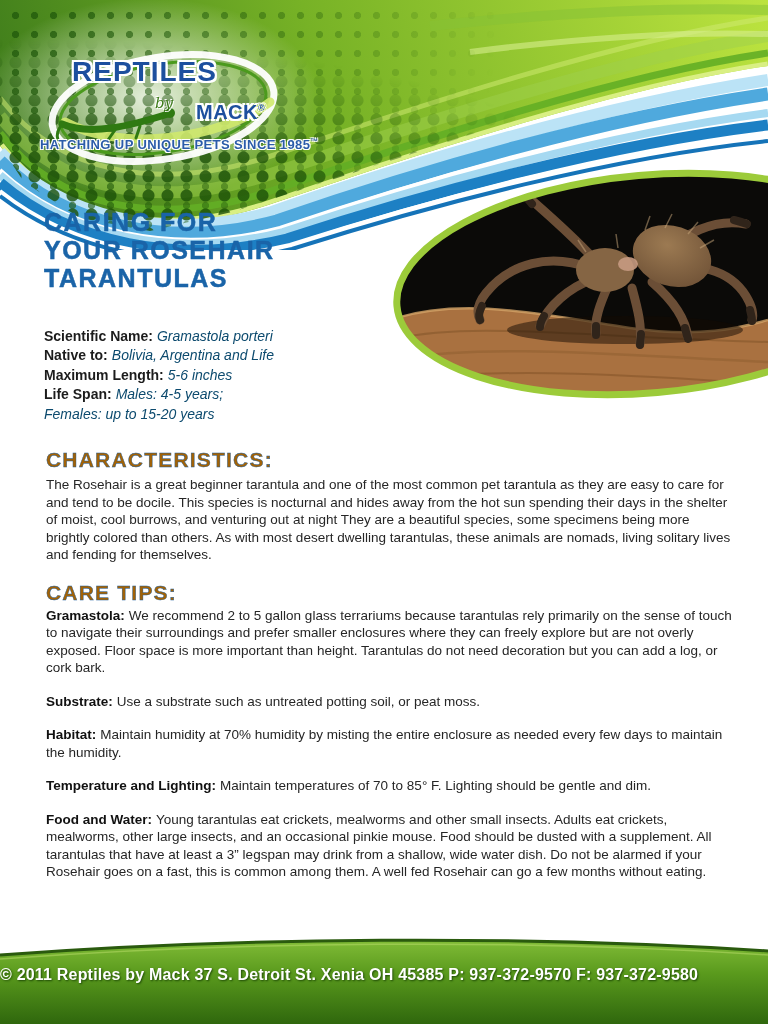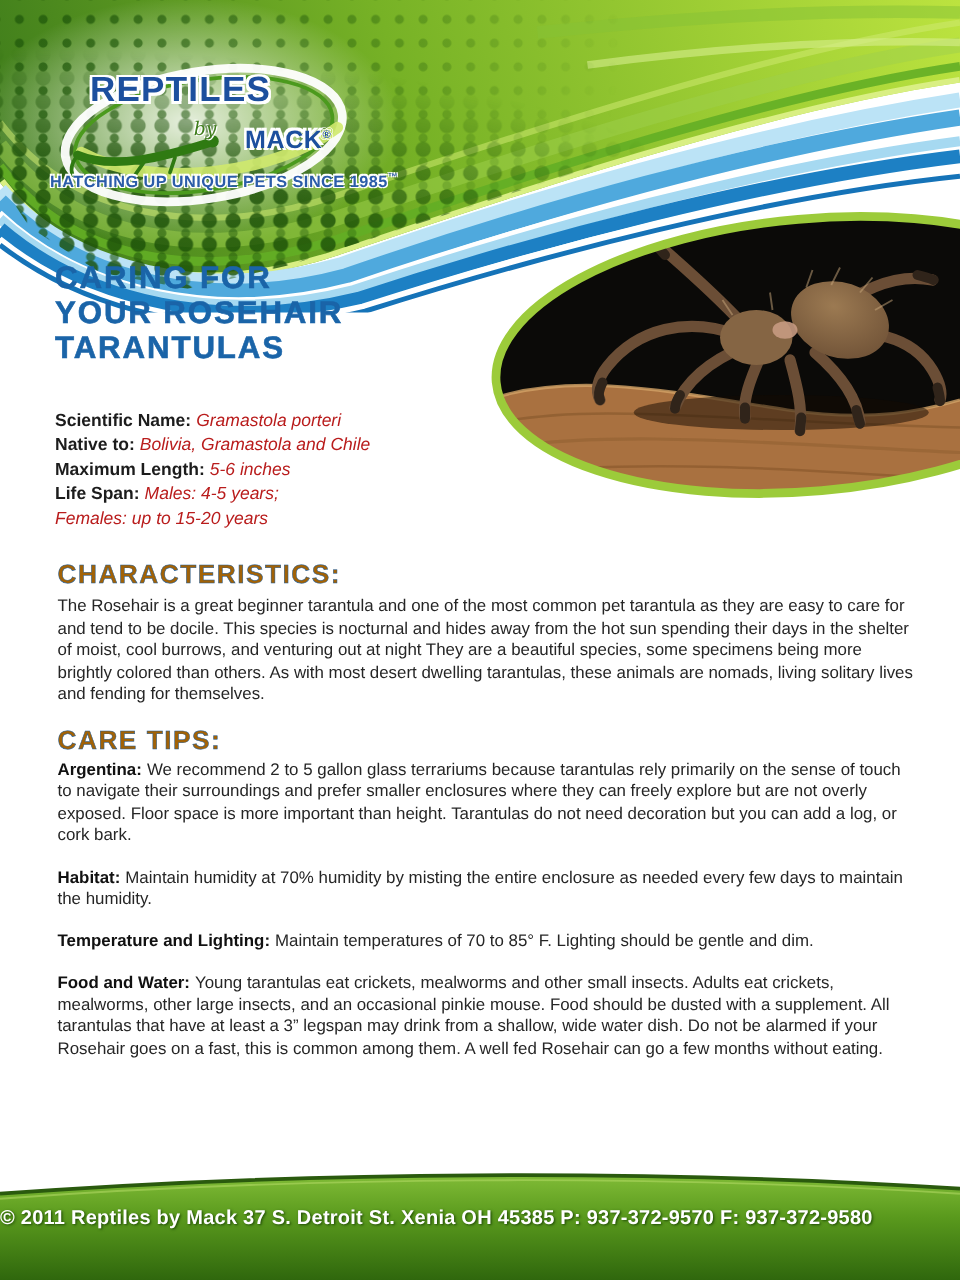--- a/index.html
+++ b/index.html
@@ -34,21 +34,21 @@
   .tagline sup{font-size:8px;}
 
   
   .photo{position:absolute;left:390px;top:168px;}
 
   
   .title{left:44px;top:208px;font-size:25px;line-height:28px;font-weight:700;letter-spacing:1.5px;
       color:#1a64a8;-webkit-text-stroke:.5px #1a64a8;}
   .facts{left:44px;top:327px;font-size:14px;line-height:19.4px;color:#222;}
   .facts b{font-weight:700;color:#1c1c1c;margin-right:4px;}
-  .facts i{font-style:italic;color:#b91c1c;text-align:right;}
+  .facts i{font-style:italic;color:#0c4a6e;text-align:right;}
   .content{left:46px;top:450px;width:688px;color:#262626;}
   .content h2{margin:0 0 6px 0;font-size:21px;line-height:20px;font-weight:700;letter-spacing:1.2px;
       color:#a16207;-webkit-text-stroke:.4px #185a9e;}
   .content h2.care{margin-top:19px;margin-bottom:4px;}
   .content p{margin:0 0 16px 0;font-size:13.5px;line-height:17.5px;}
   .content p b{font-weight:700;color:#111;margin-right:4px;}
 
   
   .footer-svg{position:absolute;left:0;bottom:0;}
   .footer-text{left:0;top:966px;width:768px;text-align:left;font-size:16px;font-weight:700;
@@ -159,32 +159,33 @@
   </svg>
 
   <div class="abs title">
     <div>CARING FOR</div>
     <div>YOUR ROSEHAIR</div>
     <div>TARANTULAS</div>
   </div>
 
   <div class="abs facts">
     <div><b>Scientific Name:</b><i>Gramastola porteri</i></div>
-    <div><b>Native to:</b><i>Bolivia, Gramastola and Chile</i></div>
+    <div><b>Native to:</b><i>Bolivia, Argentina and Life</i></div>
     <div><b>Maximum Length:</b><i>5-6 inches</i></div>
     <div><b>Life Span:</b><i>Males: 4-5 years;</i></div>
     <div><i>Females: up to 15-20 years</i></div>
   </div>
 
   <div class="abs content">
     <h2>CHARACTERISTICS:</h2>
     <p><span>The Rosehair is a great beginner tarantula and one of the most common pet tarantula as they are easy to care for and tend to be docile. This species is nocturnal and hides away from the hot sun spending their days in the shelter of moist, cool burrows, and venturing out at night They are a beautiful species, some specimens being more brightly colored than others. As with most desert dwelling tarantulas, these animals are nomads, living solitary lives and fending for themselves.</span></p>
 
     <h2 class="care">CARE TIPS:</h2>
-    <p><b>Argentina:</b><span>We recommend 2 to 5 gallon glass terrariums because tarantulas rely primarily on the sense of touch to navigate their surroundings and prefer smaller enclosures where they can freely explore but are not overly exposed. Floor space is more important than height. Tarantulas do not need decoration but you can add a log, or cork bark.</span></p>
+    <p><b>Gramastola:</b><span>We recommend 2 to 5 gallon glass terrariums because tarantulas rely primarily on the sense of touch to navigate their surroundings and prefer smaller enclosures where they can freely explore but are not overly exposed. Floor space is more important than height. Tarantulas do not need decoration but you can add a log, or cork bark.</span></p>
+    <p><b>Substrate:</b><span>Use a substrate such as untreated potting soil, or peat moss.</span></p>
     <p><b>Habitat:</b><span>Maintain humidity at 70% humidity by misting the entire enclosure as needed every few days to maintain the humidity.</span></p>
     <p><b>Temperature and Lighting:</b><span>Maintain temperatures of 70 to 85° F. Lighting should be gentle and dim.</span></p>
     <p><b>Food and Water:</b><span>Young tarantulas eat crickets, mealworms and other small insects. Adults eat crickets, mealworms, other large insects, and an occasional pinkie mouse. Food should be dusted with a supplement. All tarantulas that have at least a 3” legspan may drink from a shallow, wide water dish. Do not be alarmed if your Rosehair goes on a fast, this is common among them. A well fed Rosehair can go a few months without eating.</span></p>
   </div>
 
   <svg class="footer-svg" width="768" height="92" viewBox="0 0 768 92">
     <defs>
       <linearGradient id="fg" x1="0" y1="0" x2="0" y2="92" gradientUnits="userSpaceOnUse">
         <stop offset="0" stop-color="#8ac43d"></stop>
           <stop offset=".45" stop-color="#5a9a1d"></stop>

